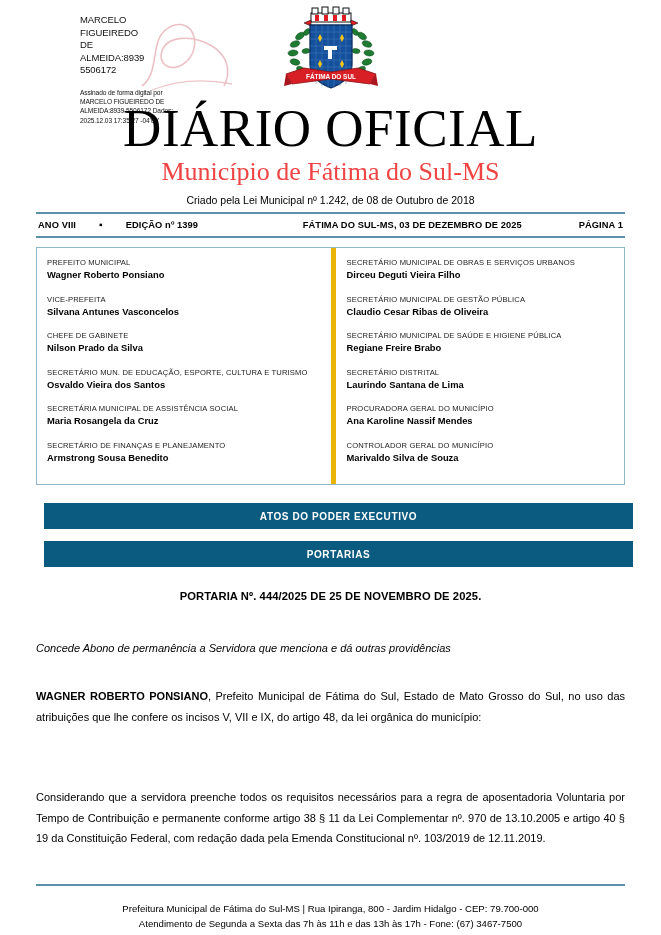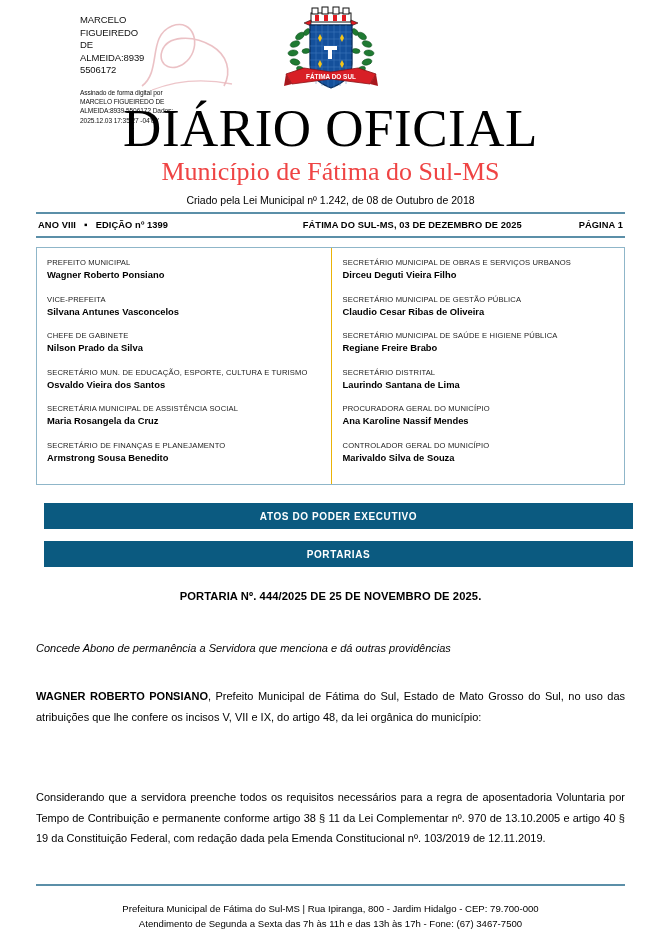--- a/index.html
+++ b/index.html
@@ -109,42 +109,42 @@
   .edition-bar {
     display: flex;
     align-items: center;
     height: 22px;
     font-size: 9.3px;
     font-weight: bold;
     letter-spacing: 0.1px;
     color: #000;
     padding: 0 2px;
   }
-  .ed-left { display: flex; align-items: center; gap: 8px; width: 198px; }
+  .ed-left { display: flex; align-items: center; gap: 23px; width: 198px; }
   .ed-dot { font-size: 10px; line-height: 1; }
   .ed-mid { flex: 1; text-align: center; padding-left: 10px; }
   .ed-right { text-align: right; white-space: nowrap; }
 
   
   .officials {
     position: absolute;
     left: 36px;
     top: 247px;
     width: 589px;
     height: 238px;
     border: 1px solid #8fb6c9;
     display: flex;
     background: #fff;
   }
   .off-col {
     width: 50%;
     padding: 9px 0 0 10px;
   }
   .off-col.right {
-    border-left: 1px solid #eab308;
+    border-left: 5px solid #eab308;
     padding-left: 11px;
   }
   .off-entry { margin-bottom: 12.5px; }
   .off-role {
     font-size: 7.6px;
     line-height: 11px;
     letter-spacing: 0.15px;
     color: #1a1a1a;
     white-space: nowrap;
   }

